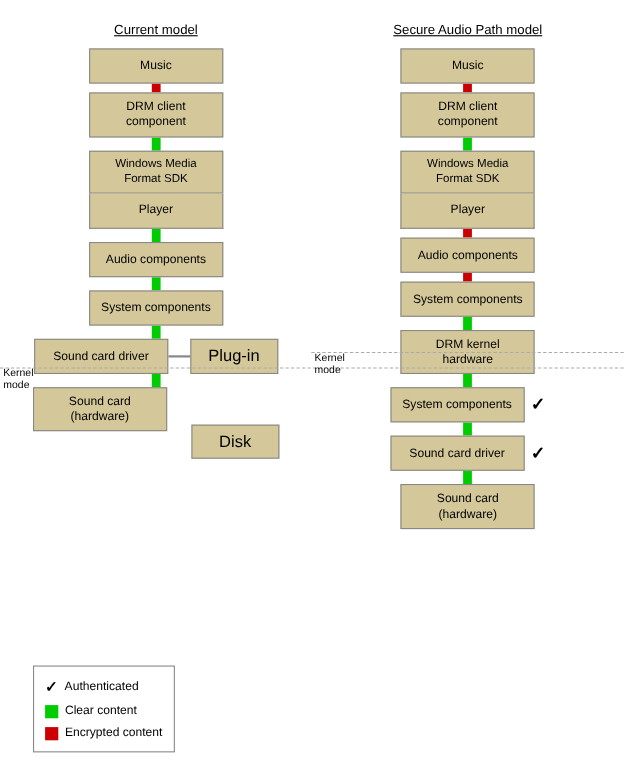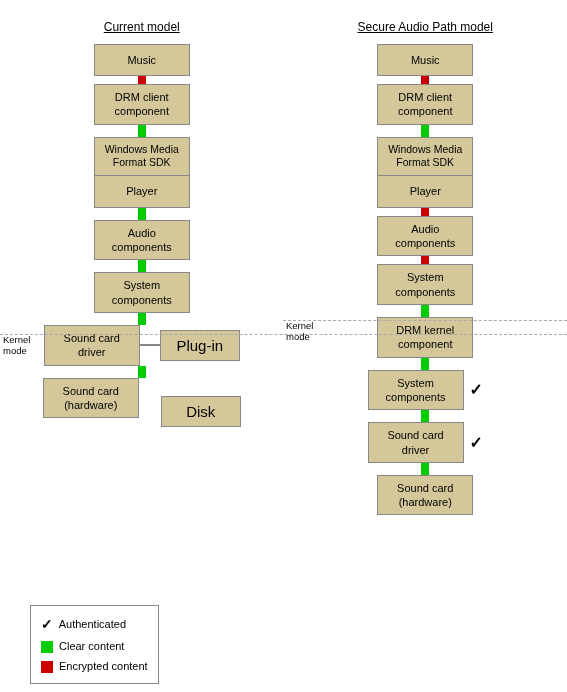--- a/index.html
+++ b/index.html
@@ -36,21 +36,21 @@
       margin-bottom: 10px;
       text-decoration: underline;
     }
 
     
     .box {
       background: #d4c89a;
       border: 1px solid #888;
       text-align: center;
       padding: 5px 8px;
-      width: 96px;
+      width: 122px;
       min-height: 32px;
       display: flex;
       align-items: center;
       justify-content: center;
       line-height: 1.3;
       position: relative;
     }
 
     .box-small {
       width: 80px;
@@ -127,21 +127,21 @@
 
         <div style="width:20px;height:2px;background:#888;"></div>
 
         <div class="box box-small">Plug-in</div>
       </div>
       <div style="width:8px;height:12px;background:#00cc00;"></div>
 
       <div style="position:relative;display:flex;align-items:flex-start;">
         <div class="box">Sound card (hardware)</div>
 
-        <div style="display:flex;flex-direction:column;align-items:center;margin-left:22px;margin-top:18px;">
+        <div style="display:flex;flex-direction:column;align-items:center;margin-left:22px;margin-top:34px;">
           <div class="box box-small">Disk</div>
         </div>
       </div>
     </div>
 
   </div>
 
   <div class="col" id="right-col" style="position:relative;">
     <div class="col-title">Secure Audio Path model</div>
 
@@ -160,21 +160,21 @@
 
       <div class="box">Audio components</div>
       <div style="width:8px;height:8px;background:#cc0000;"></div>
     </div>
 
     <div class="stack">
 
       <div class="box">System components</div>
       <div style="width:8px;height:12px;background:#00cc00;"></div>
 
-      <div class="box">DRM kernel component</div>
+      <div class="box">DRM kernel hardware</div>
       <div style="width:8px;height:12px;background:#00cc00;"></div>
 
       <div style="position:relative;display:flex;align-items:center;">
         <div class="box">System components</div>
         <div style="font-size:16px;font-weight:bold;margin-left:6px;">✓</div>
       </div>
       <div style="width:8px;height:12px;background:#00cc00;"></div>
 
       <div style="position:relative;display:flex;align-items:center;">
         <div class="box">Sound card driver</div>

